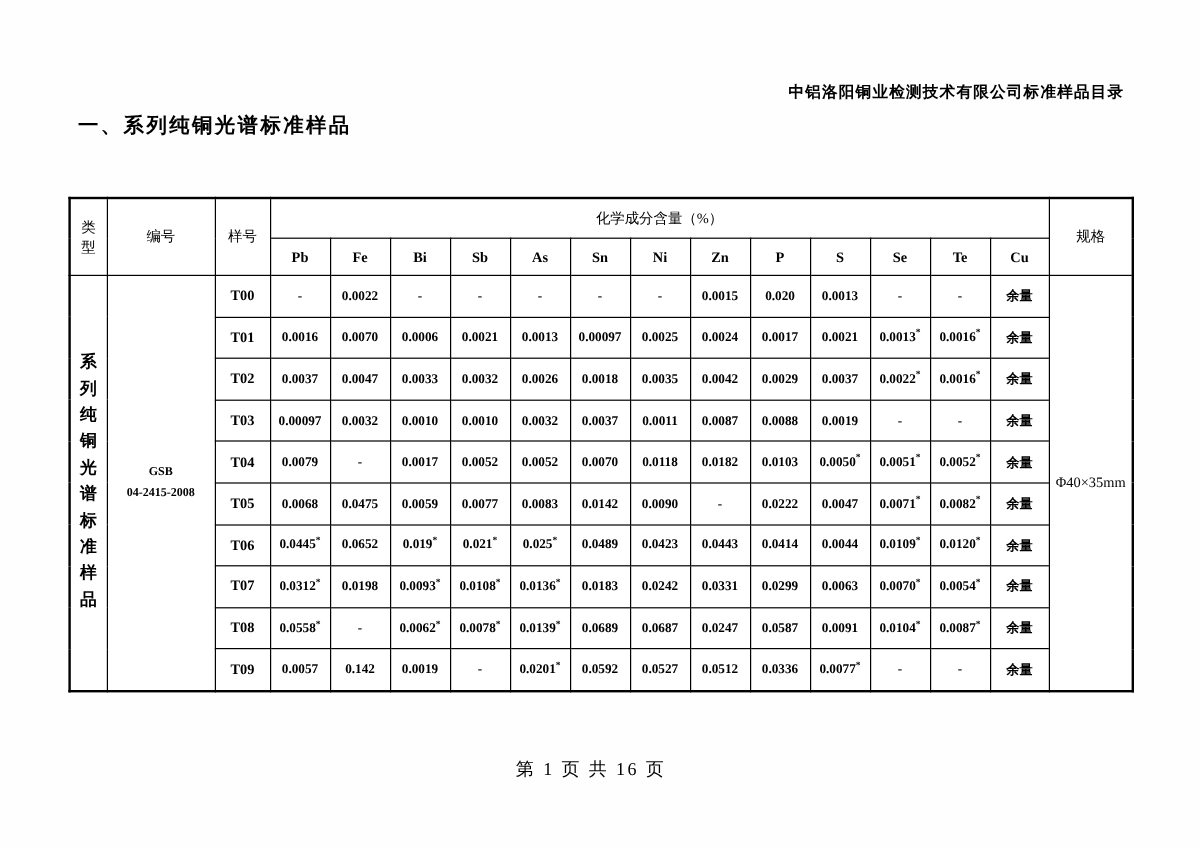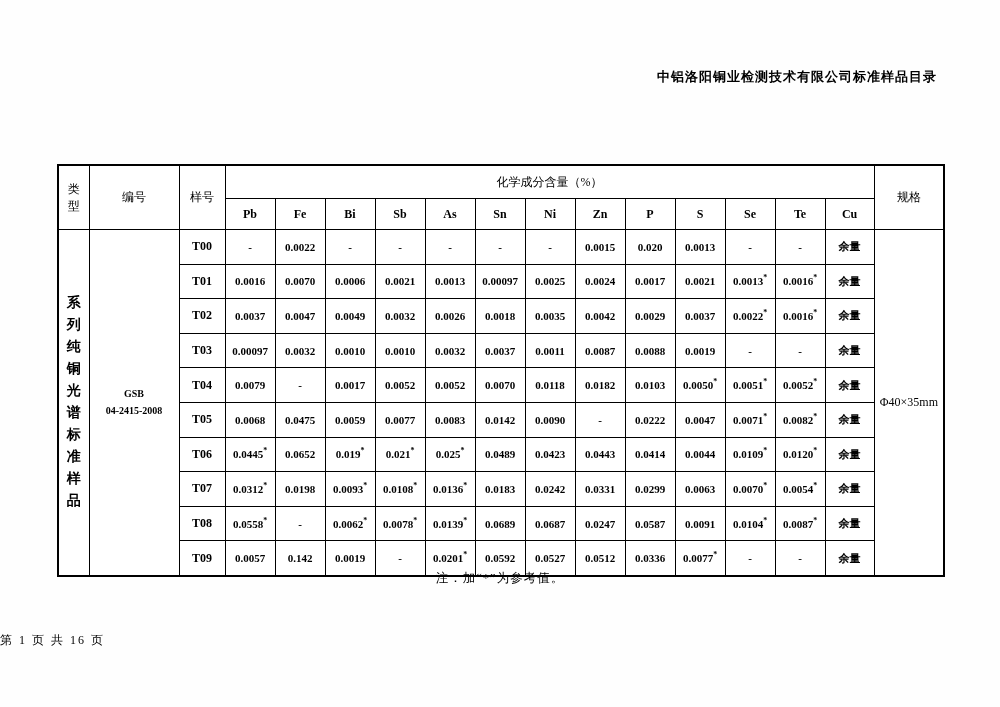--- a/index.html
+++ b/index.html
@@ -57,31 +57,32 @@
   .spec-table td.spec-cell { font-size:12px; font-weight:normal; }
   .spec-table sup.star { font-size:8px; vertical-align:super; line-height:0; }
 
   .note-line {
     position:absolute; top:570px; left:57px; width:886px;
     text-align:center; font-size:12.5px;
     letter-spacing:1px;
   }
   .page-footer {
     position:absolute; top:632px; left:0; width:985px;
-    text-align:left; font-size:12px;
+    text-align:center; font-size:15px;
     letter-spacing:2px;
   }
 </style>
 </head>
 <body>
 
 <div class="page">
 
   <div class="company-header">中铝洛阳铜业检测技术有限公司标准样品目录</div>
 
+  <div class="section-title">一、系列纯铜光谱标准样品</div>
 
 
   <table class="spec-table">
     <colgroup>
       <col style="width:31px">
       <col style="width:90px">
       <col style="width:46px">
       <col style="width:50px">
         <col style="width:50px">
         <col style="width:50px">
@@ -168,21 +169,21 @@
           <td>0.0017</td>
           <td>0.0021</td>
           <td>0.0013<sup class="star">*</sup></td>
           <td>0.0016<sup class="star">*</sup></td>
           <td>余量</td>
         </tr>
         <tr>
           <td class="sample-cell">T02</td>
           <td>0.0037</td>
           <td>0.0047</td>
-          <td>0.0049</td>
+          <td>0.0033</td>
           <td>0.0032</td>
           <td>0.0026</td>
           <td>0.0018</td>
           <td>0.0035</td>
           <td>0.0042</td>
           <td>0.0029</td>
           <td>0.0037</td>
           <td>0.0022<sup class="star">*</sup></td>
           <td>0.0016<sup class="star">*</sup></td>
           <td>余量</td>
@@ -295,17 +296,16 @@
           <td>0.0512</td>
           <td>0.0336</td>
           <td>0.0077<sup class="star">*</sup></td>
           <td>-</td>
           <td>-</td>
           <td>余量</td>
         </tr>
       </tbody>
   </table>
 
-  <div class="note-line">注：加“*”为参考值。</div>
 
   <div class="page-footer">第 1 页 共 16 页</div>
 
 </div>
 
 </body></html>

